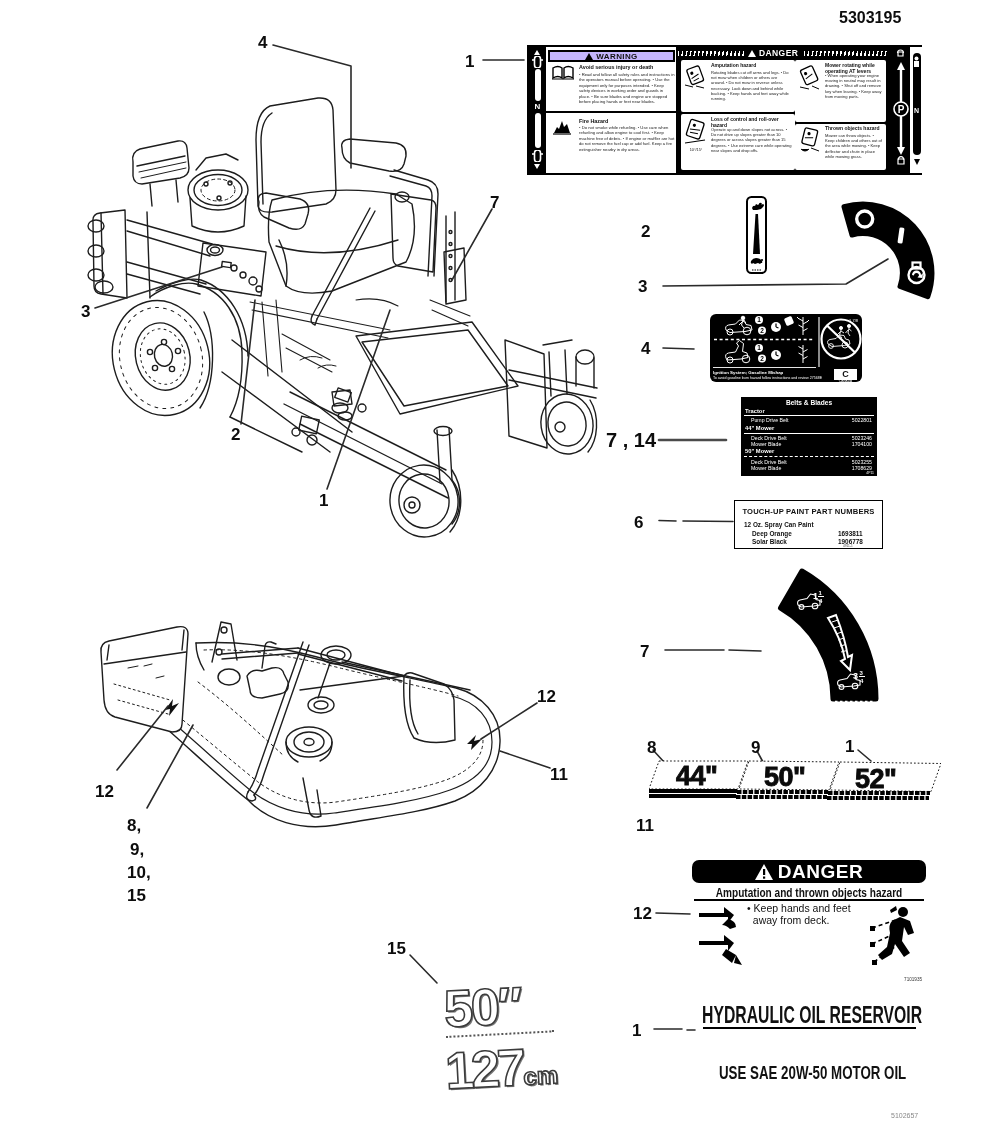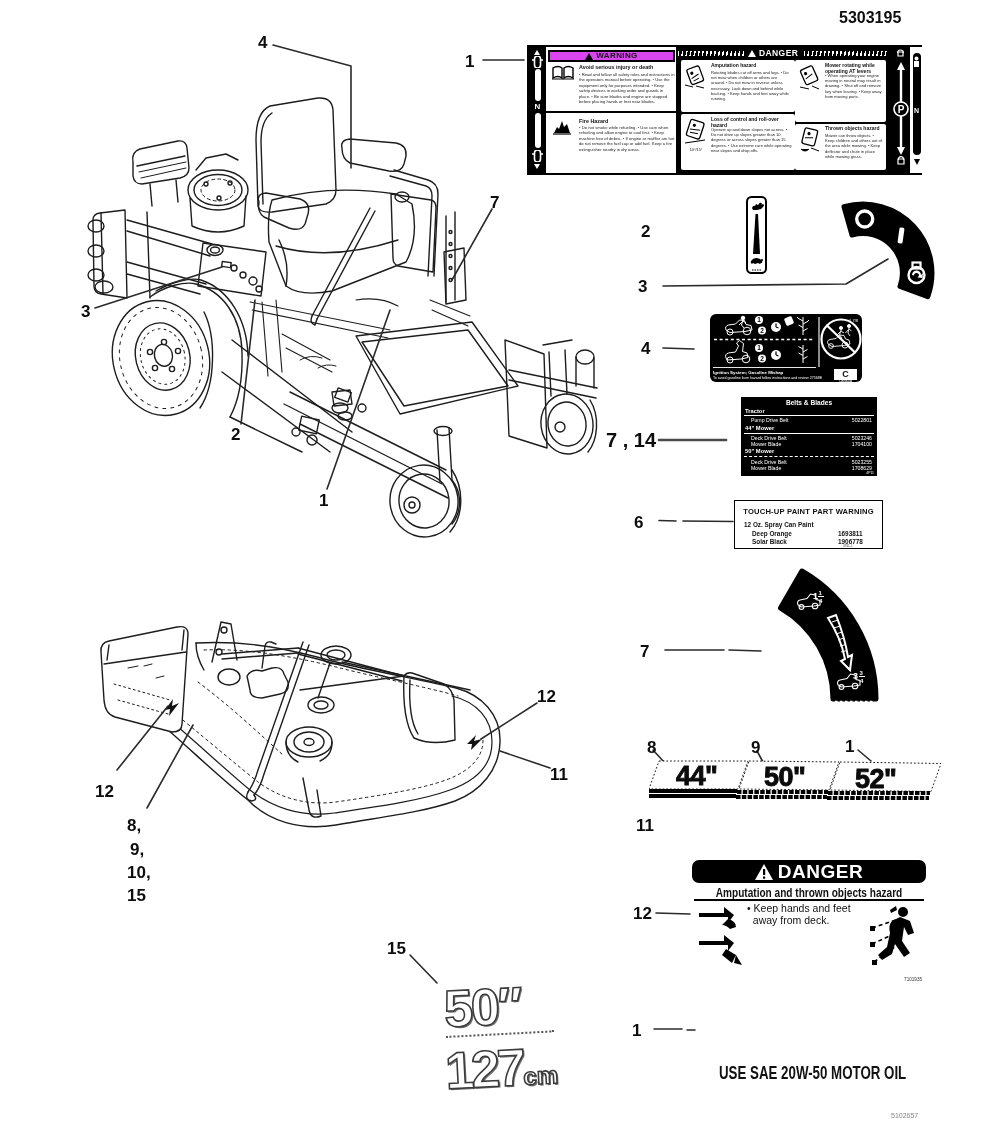--- a/index.html
+++ b/index.html
@@ -263,21 +263,21 @@
         </svg>
     <div style="position:absolute;left:5.5px;top:22px;width:6px;height:32px;background:#fff;border-radius:3px;"></div>
     <div style="position:absolute;left:2px;top:55px;width:13px;font-size:8px;font-weight:bold;color:#fff;text-align:center;">N</div>
     <div style="position:absolute;left:5.5px;top:66px;width:6px;height:35px;background:#fff;border-radius:3px;"></div>
     <svg style="position:absolute;left:2px;top:103px;" width="13" height="12" viewBox="0 0 13 12">
           <path d="M6.5,0 a3 3 0 0 1 3,3 v6 a3 3 0 0 1 -6,0 v-6 a3 3 0 0 1 3,-3 z M1,4 h3 M9,4 h3" stroke="#fff" stroke-width="1.6" fill="none"></path>
         </svg>
     <div style="position:absolute;left:5px;top:117px;width:0;height:0;border-left:3.5px solid transparent;border-right:3.5px solid transparent;border-top:5px solid #fff;"></div>
   </div>
 
-  <div style="position:absolute;left:19px;top:3px;width:127px;height:12px;border:2px solid #000;box-sizing:border-box;background:#d946ef;display:flex;align-items:flex-end;justify-content:center;">
+  <div style="position:absolute;left:19px;top:3px;width:127px;height:12px;border:2px solid #000;box-sizing:border-box;background:#c4b5fd;display:flex;align-items:center;justify-content:center;">
     <span style="width:0;height:0;border-left:4px solid transparent;border-right:4px solid transparent;border-bottom:7px solid #000;margin-right:3px;"></span>
     <span style="font-size:8px;font-weight:bold;letter-spacing:0.4px;">WARNING</span>
   </div>
 
   <div style="position:absolute;left:17px;top:15px;width:130px;height:51px;border-bottom:2px solid #000;box-sizing:border-box;">
     <svg style="position:absolute;left:5px;top:3px;" width="24" height="16" viewBox="0 0 24 16">
           <path d="M2,3 Q7,0 11,3 L11,13 Q7,10 2,13 Z M22,3 Q17,0 13,3 L13,13 Q17,10 22,13 Z" fill="#fff" stroke="#000" stroke-width="1.4"></path>
           <path d="M1,14 L23,14" stroke="#000" stroke-width="1"></path>
         </svg>
     <div style="position:absolute;left:33px;top:3px;width:95px;font-size:5.4px;font-weight:bold;line-height:1.1;">Avoid serious injury or death</div>
@@ -471,21 +471,21 @@
   <div style="position:absolute;left:4px;top:52px;font-size:5.8px;font-weight:bold;">50" Mower</div>
   <div style="position:absolute;left:3px;top:59px;width:130px;border-top:1.4px dashed #fff;"></div>
   <div style="position:absolute;left:10px;top:62.5px;">Deck Drive Belt</div>
       <div style="position:absolute;right:5px;top:62.5px;">5023255</div>
   <div style="position:absolute;left:10px;top:69px;">Mower Blade</div>
       <div style="position:absolute;right:5px;top:69px;">1708629</div>
   <div style="position:absolute;right:3px;top:74.5px;font-size:3.4px;">4P11</div>
 </div>
 
 <div style="position:absolute;left:734px;top:500px;width:149px;height:49px;border:1.6px solid #000;box-sizing:border-box;background:#fff;">
-  <div style="position:absolute;left:0;top:6px;width:100%;text-align:center;font-size:7.6px;font-weight:bold;letter-spacing:0.2px;">TOUCH-UP PAINT PART WARNING</div>
+  <div style="position:absolute;left:0;top:6px;width:100%;text-align:center;font-size:7.6px;font-weight:bold;letter-spacing:0.2px;">TOUCH-UP PAINT PART NUMBERS</div>
   <div style="position:absolute;left:9px;top:20px;font-size:6.4px;font-weight:bold;">12 Oz. Spray Can Paint</div>
   <div style="position:absolute;left:17px;top:28.5px;font-size:6.4px;font-weight:bold;">Deep Orange</div>
   <div style="position:absolute;left:103px;top:28.5px;font-size:6.4px;font-weight:bold;">1693811</div>
   <div style="position:absolute;left:17px;top:37px;font-size:6.4px;font-weight:bold;">Solar Black</div>
   <div style="position:absolute;left:103px;top:37px;font-size:6.4px;font-weight:bold;">1906778</div>
   <div style="position:absolute;left:108px;top:43px;font-size:3.2px;color:#444;">4911-1</div>
 </div>
 
 <svg style="position:absolute;left:775px;top:560px;" width="110" height="145" viewBox="0 0 110 145">
   <path d="M 26.9,11 A 148 148 0 0 1 101,139 L 58,139 A 105 105 0 0 0 5.5,48.1 Z" fill="#000" stroke="#000" stroke-width="5" stroke-linejoin="round"></path>
@@ -558,20 +558,24 @@
     <g stroke="#000" stroke-width="1.6" stroke-dasharray="4 3" fill="none">
       <path d="M2,24 L26,16 M2,40 L24,30 M4,58 L26,42"></path>
     </g>
     <rect x="0" y="22" width="5" height="5" fill="#000"></rect>
     <rect x="0" y="38" width="5" height="5" fill="#000"></rect>
     <rect x="2" y="56" width="5" height="5" fill="#000"></rect>
   </svg>
   <div style="position:absolute;right:4px;bottom:2px;font-size:4.6px;color:#333;">7101935</div>
 </div>
 
+<div style="position:absolute;left:702px;top:1002px;width:218px;">
+  <div style="font-size:23px;font-weight:bold;white-space:nowrap;transform:scaleX(0.685);transform-origin:0 0;letter-spacing:0px;">HYDRAULIC OIL RESERVOIR</div>
+  <div style="position:absolute;left:1px;top:25px;width:213px;border-top:2.4px solid #000;"></div>
+</div>
 <div style="position:absolute;left:719px;top:1062px;width:182px;">
   <div style="font-size:19px;font-weight:bold;white-space:nowrap;transform:scaleX(0.70);transform-origin:0 0;">USE SAE 20W-50 MOTOR OIL</div>
 </div>
 <div style="position:absolute;left:891px;top:1112px;font-size:7px;color:#888;">5102657</div>
 
 <div style="position:absolute;left:443px;top:972px;width:120px;height:110px;transform:rotate(-3deg);">
   <div style="position:absolute;left:2px;top:4px;font-size:52px;font-weight:bold;color:#fff;-webkit-text-stroke:1.6px #3c3c3c;letter-spacing:-2px;text-shadow:1.5px 1.5px 0 #777;">50″</div>
   <div style="position:absolute;left:3px;top:61px;width:108px;border-top:2.6px dotted #555;"></div>
   <div style="position:absolute;left:0px;top:66px;font-size:52px;font-weight:bold;color:#fff;-webkit-text-stroke:1.6px #3c3c3c;letter-spacing:-3px;text-shadow:1.5px 1.5px 0 #777;">127<span style="font-size:24px;letter-spacing:0;">cm</span></div>
 </div>

